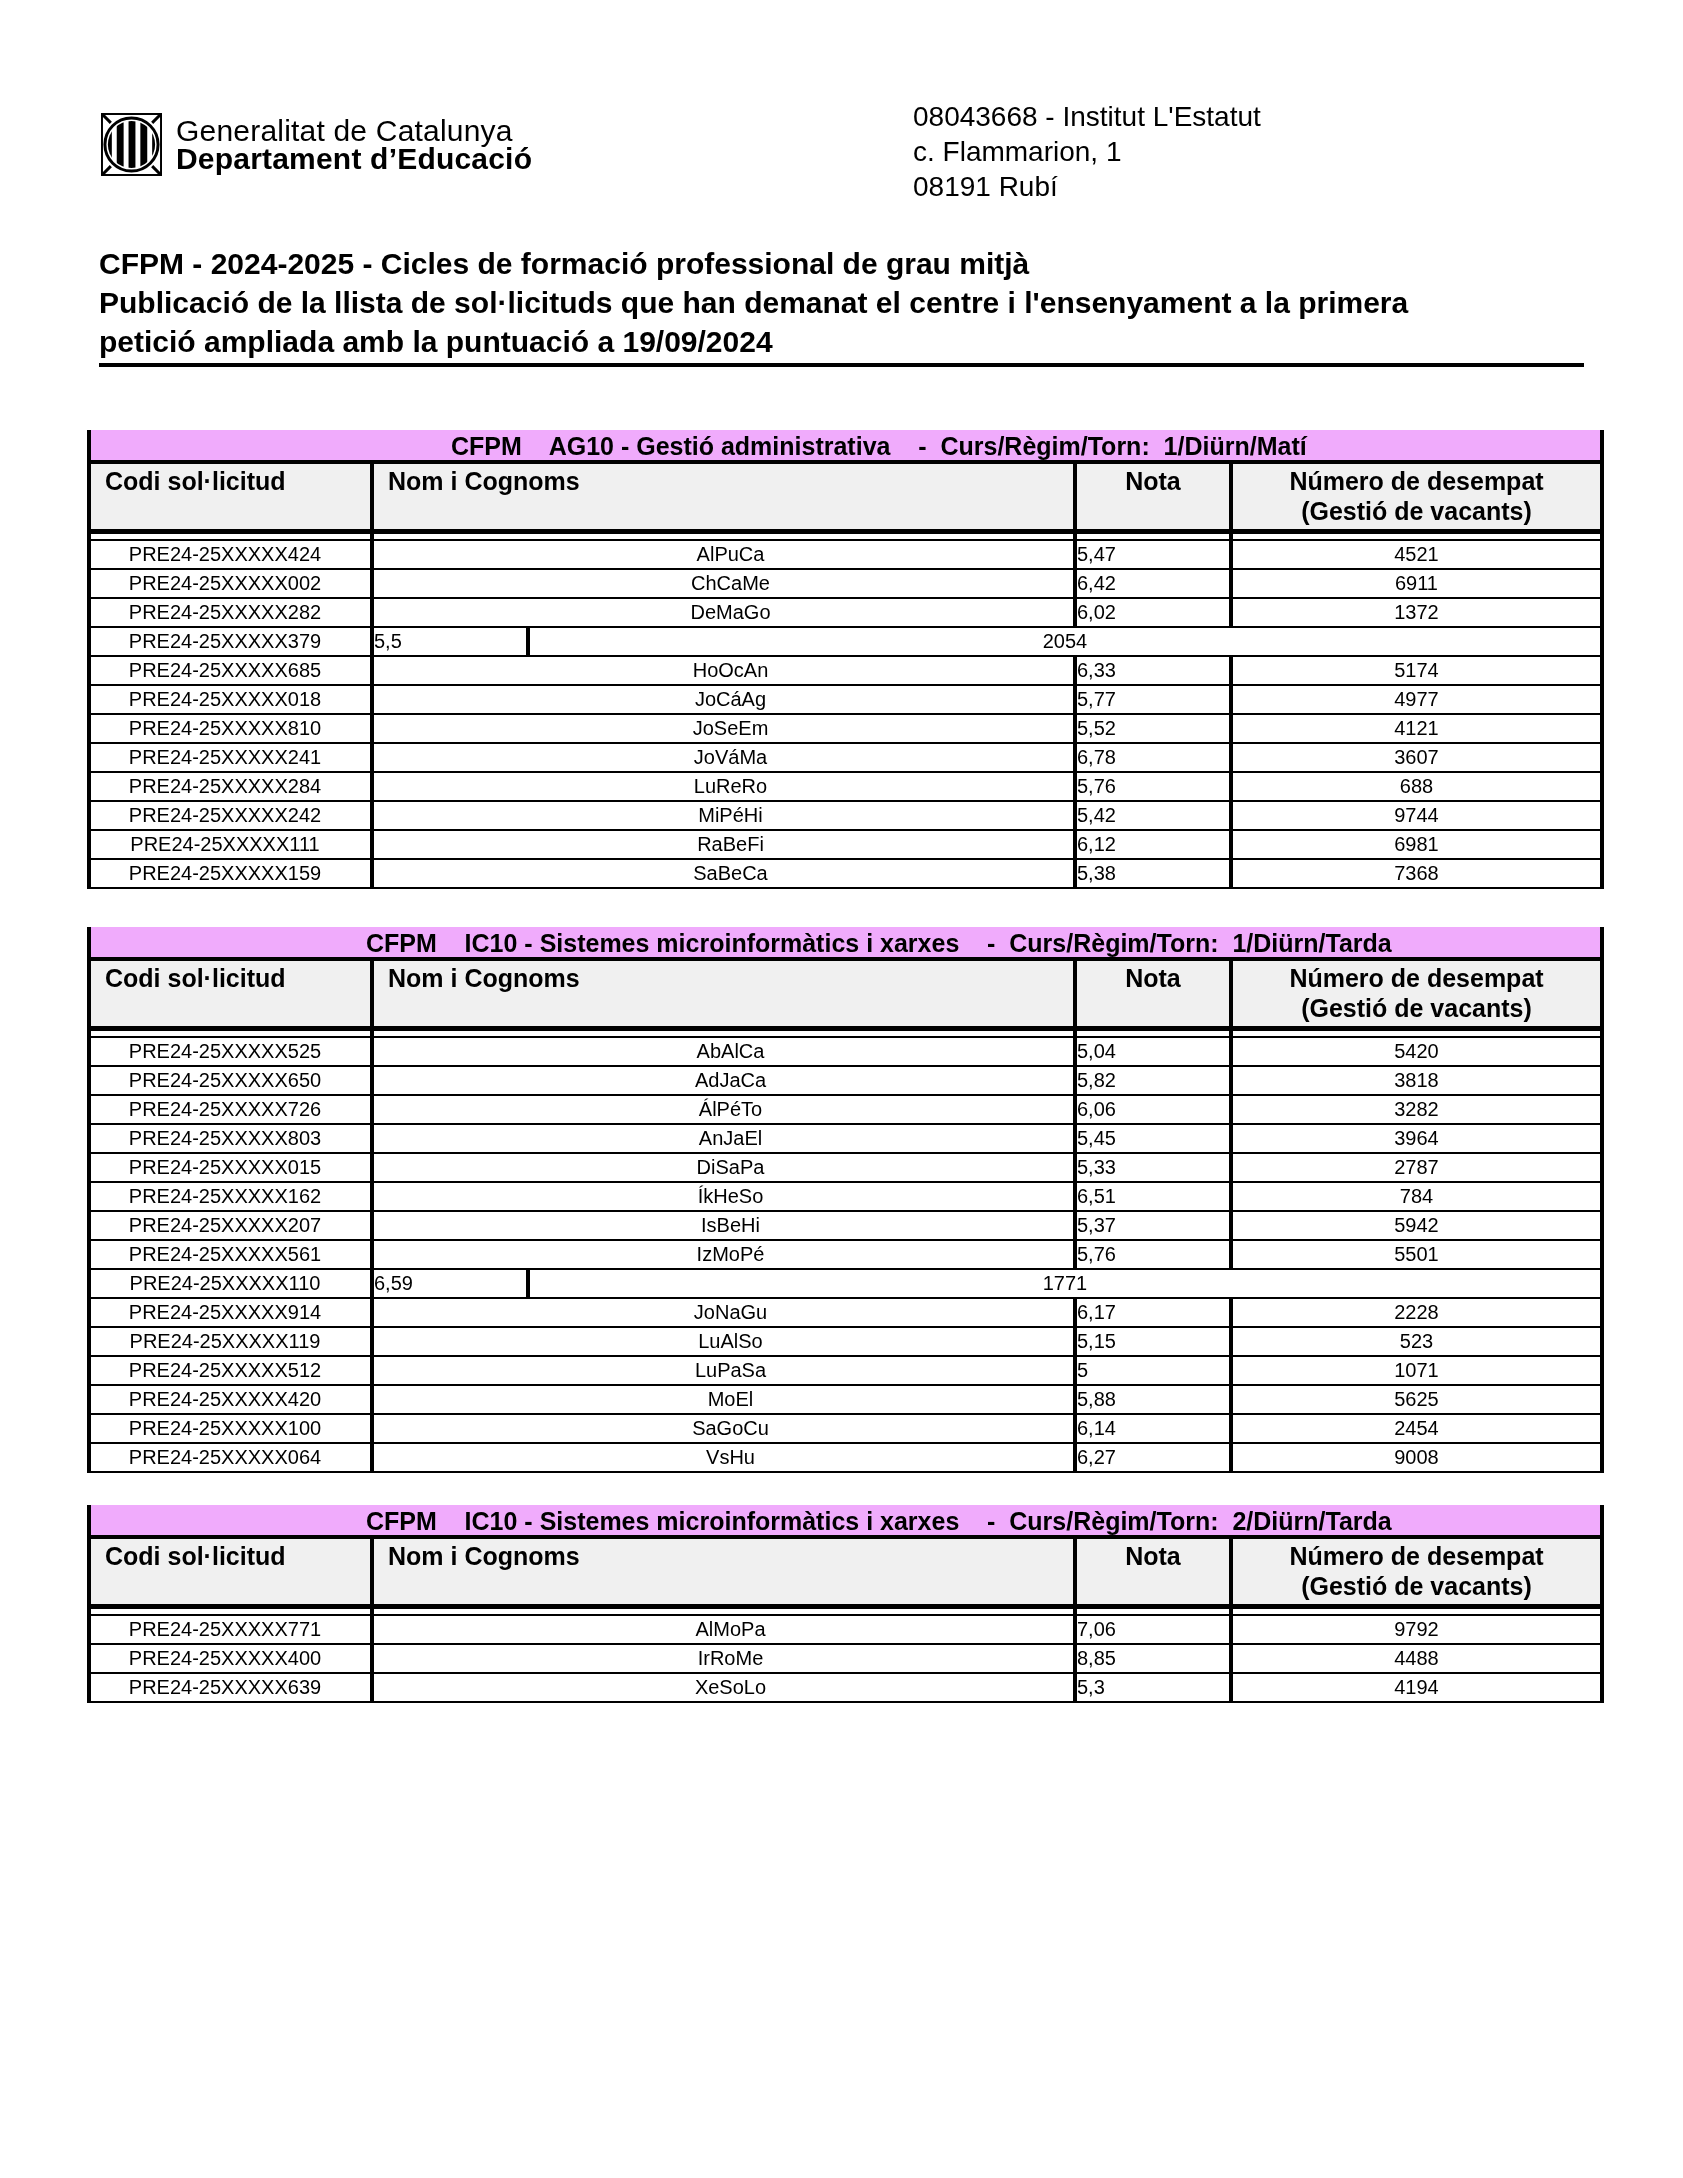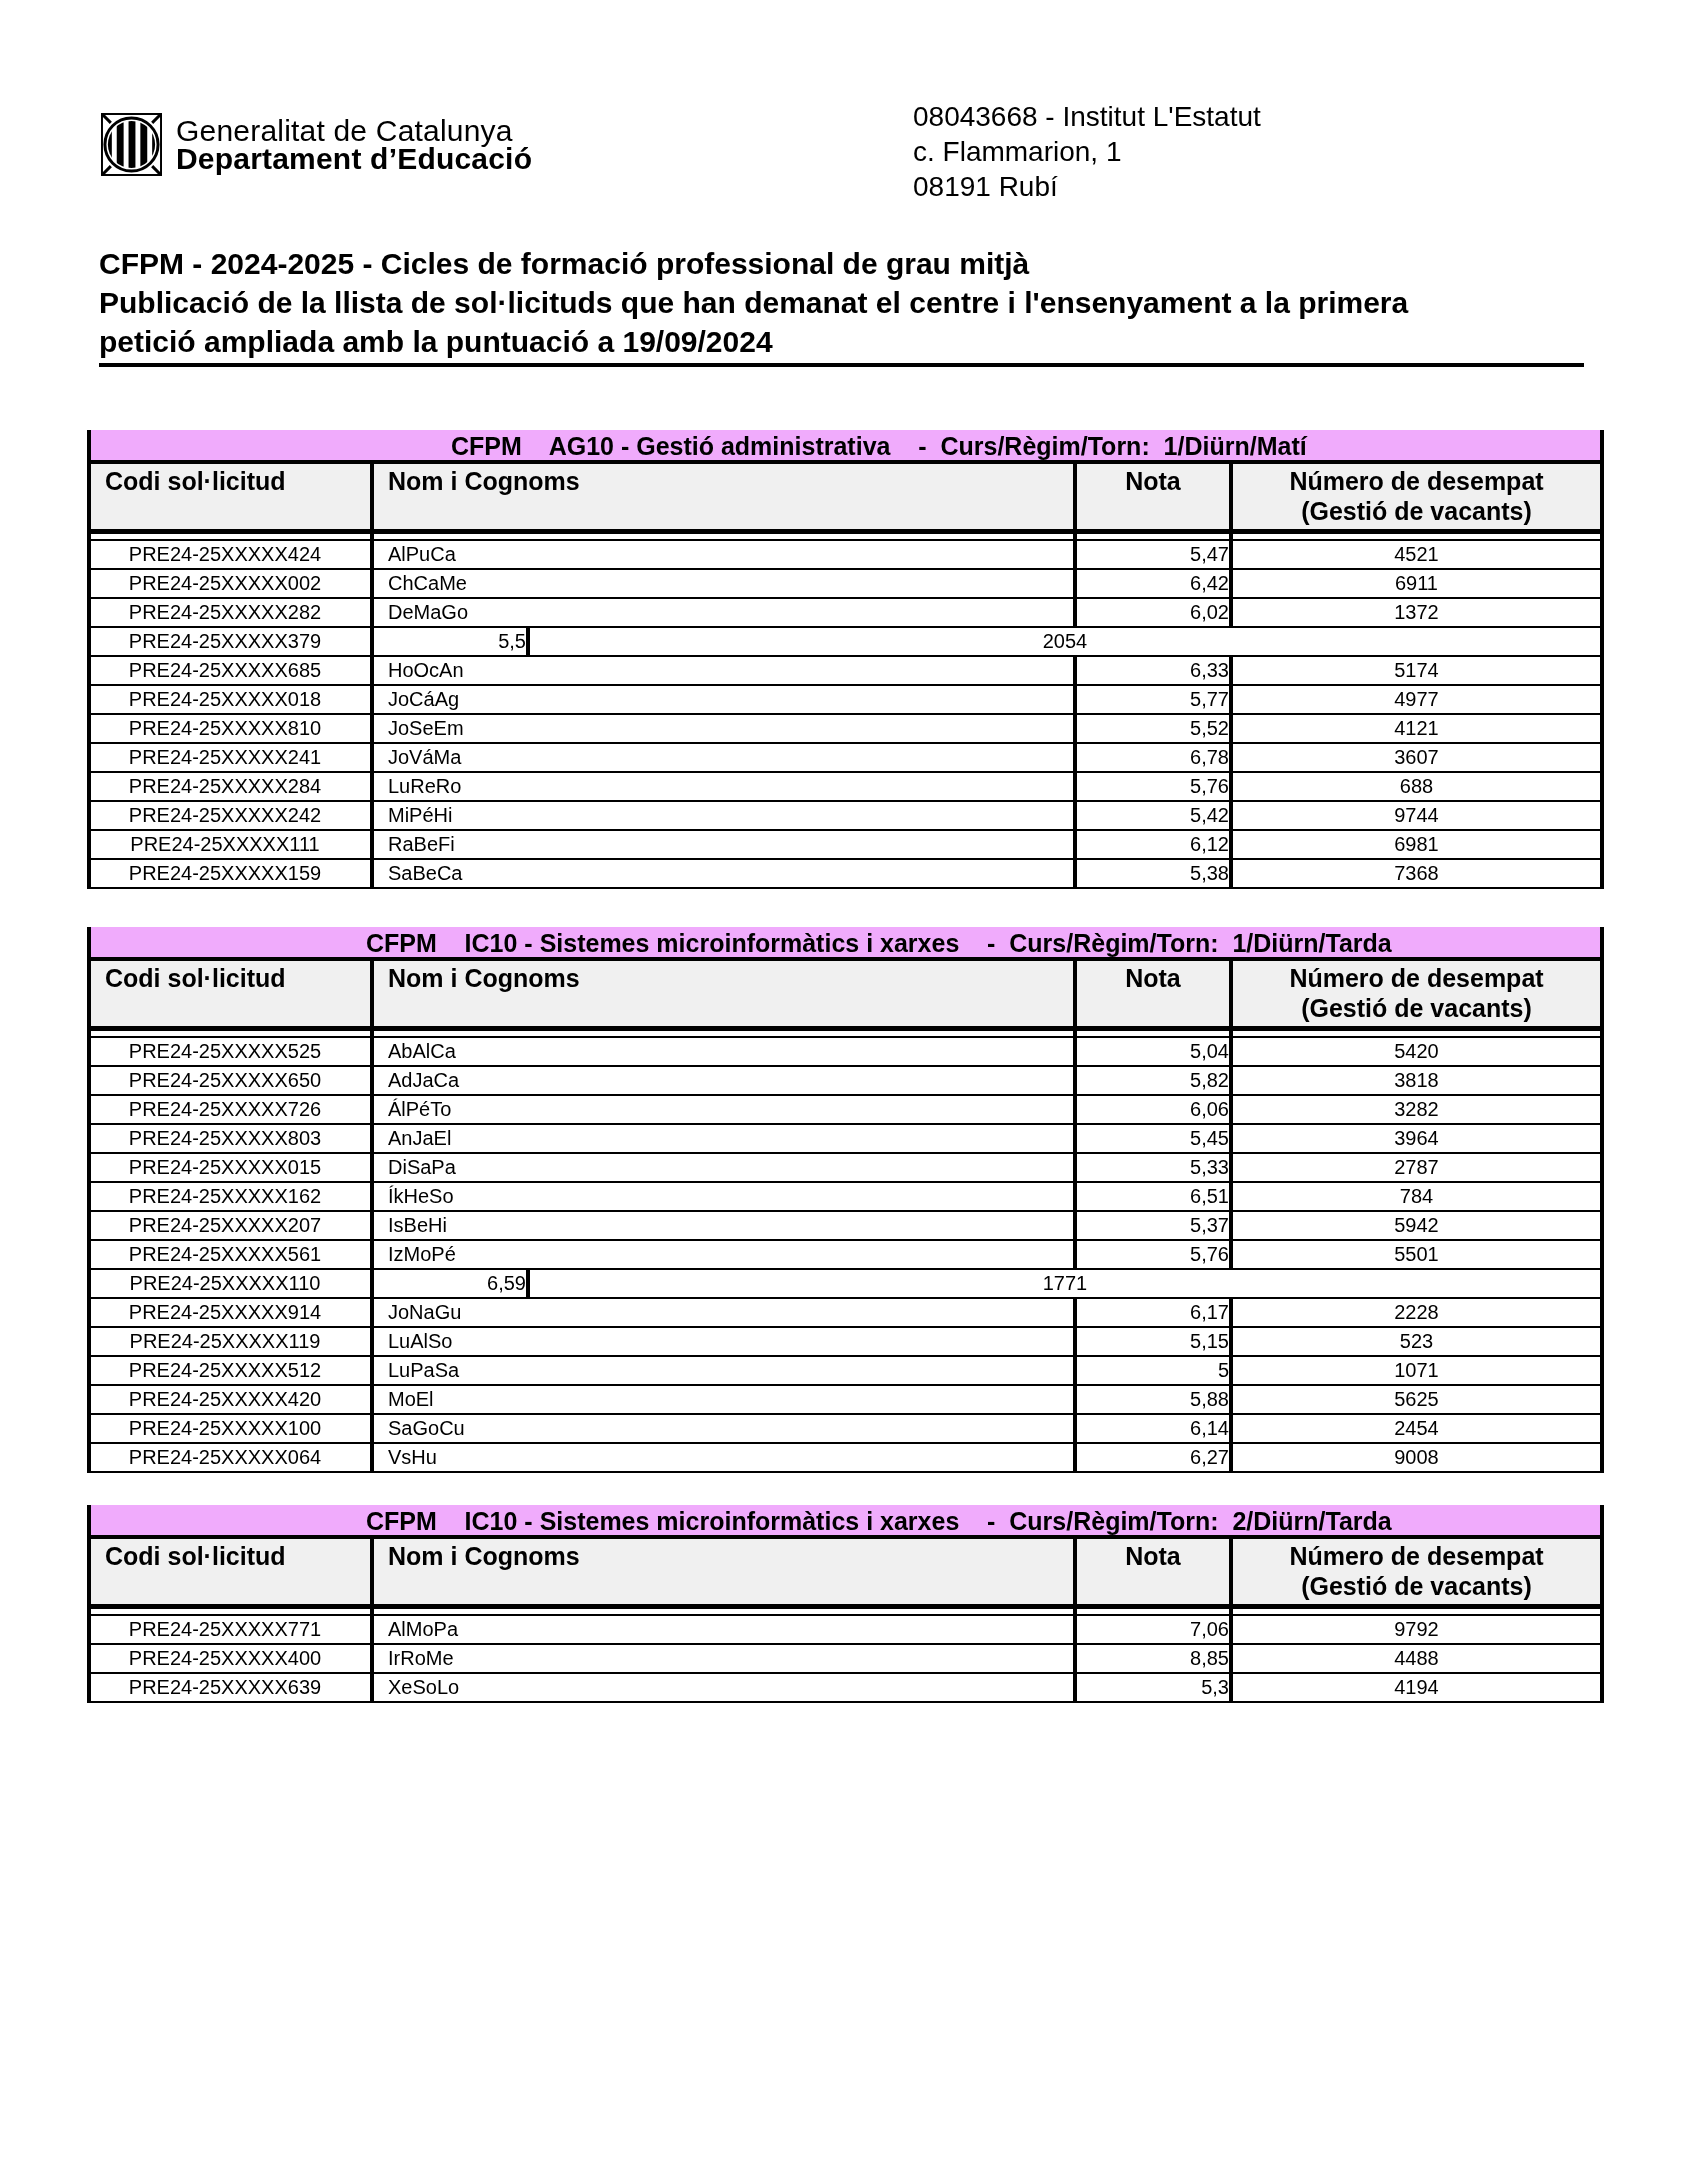--- a/index.html
+++ b/index.html
@@ -29,22 +29,22 @@
   .c4 { flex: 1; }
   .hdr .c1 { padding-left: 14px; }
   .hdr .c2 { padding-left: 14px; }
   .hdr .c3 { text-align: center; }
   .hdr .c4 { text-align: center; }
 
   .rows { border-left: 4px solid #000; border-right: 4px solid #000; border-top: 2px solid #000; }
   .row { display: flex; height: 27px; border-bottom: 2px solid #000; box-sizing: content-box; font-size: 20px; line-height: 27px; }
   .row > div { box-sizing: border-box; white-space: nowrap; overflow: hidden; }
   .row .c1 { text-align: center; padding-right: 24px; }
-  .row .c2 { padding-left: 14px; }
-  .row .c3 { text-align: right; padding-left: 12px; }
+  .row .c2 { padding-left: 14px; text-align: center; }
+  .row .c3 { text-align: left; }
   .row .c4 { text-align: center; }
 </style>
 </head>
 <body>
 
 <div class="logo">
   <svg class="logo-mark" viewBox="0 0 62 64">
     <rect x="1" y="1" width="60" height="62" fill="none" stroke="#000" stroke-width="2"></rect>
     <path d="M1 1 L10 10 M61 1 L52 10 M1 63 L10 54 M61 63 L52 54" stroke="#000" stroke-width="3"></path>
     <circle cx="31" cy="32" r="27" fill="#fff" stroke="#000" stroke-width="3"></circle>

